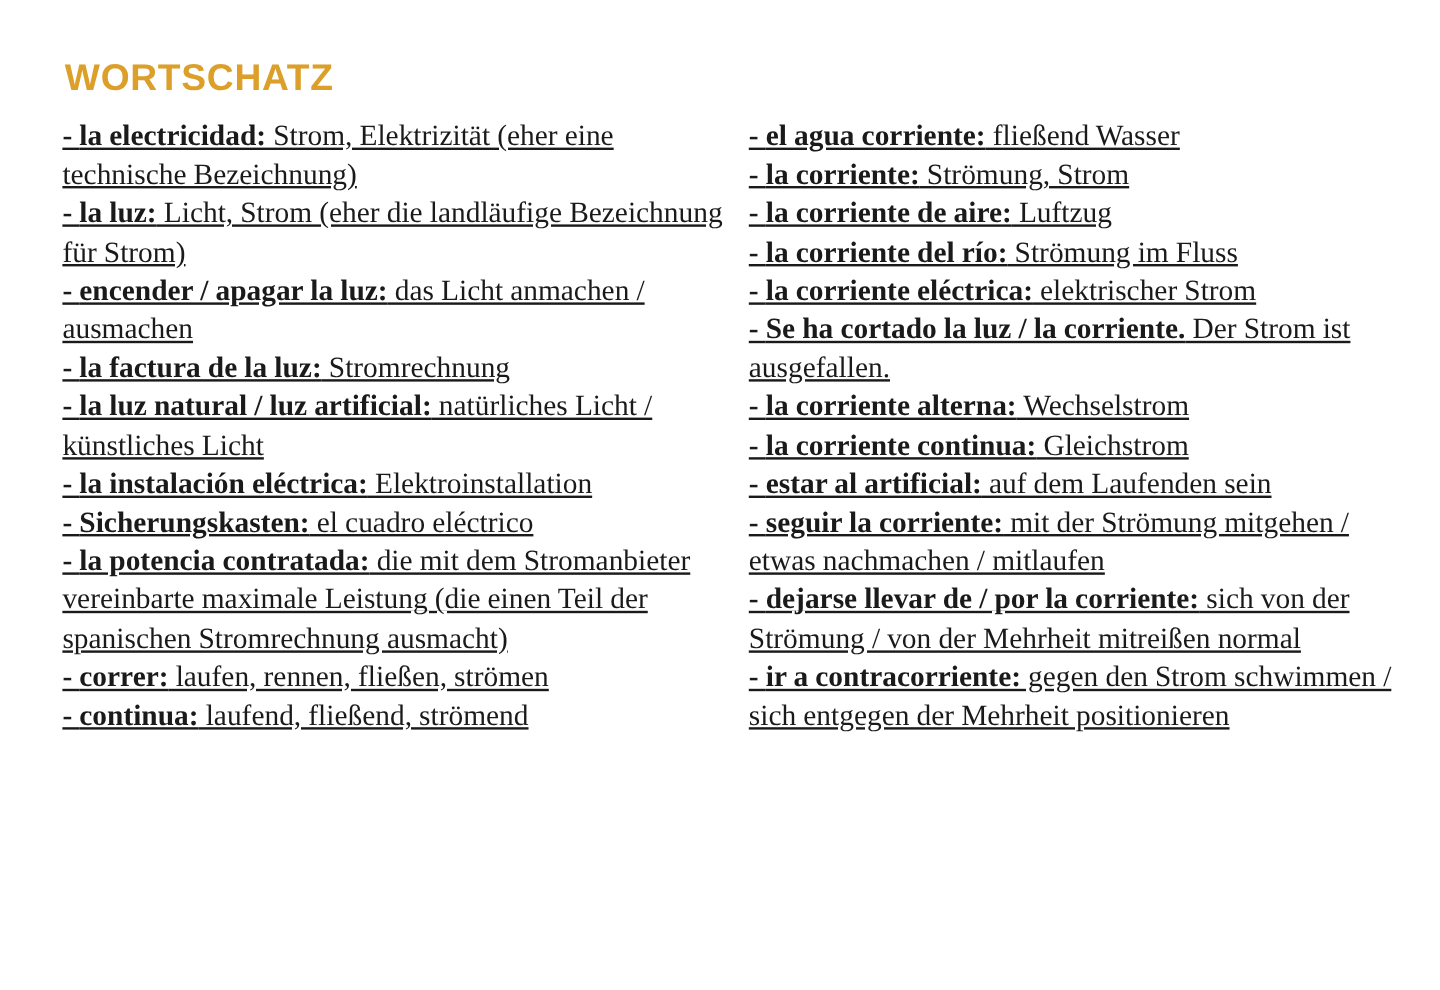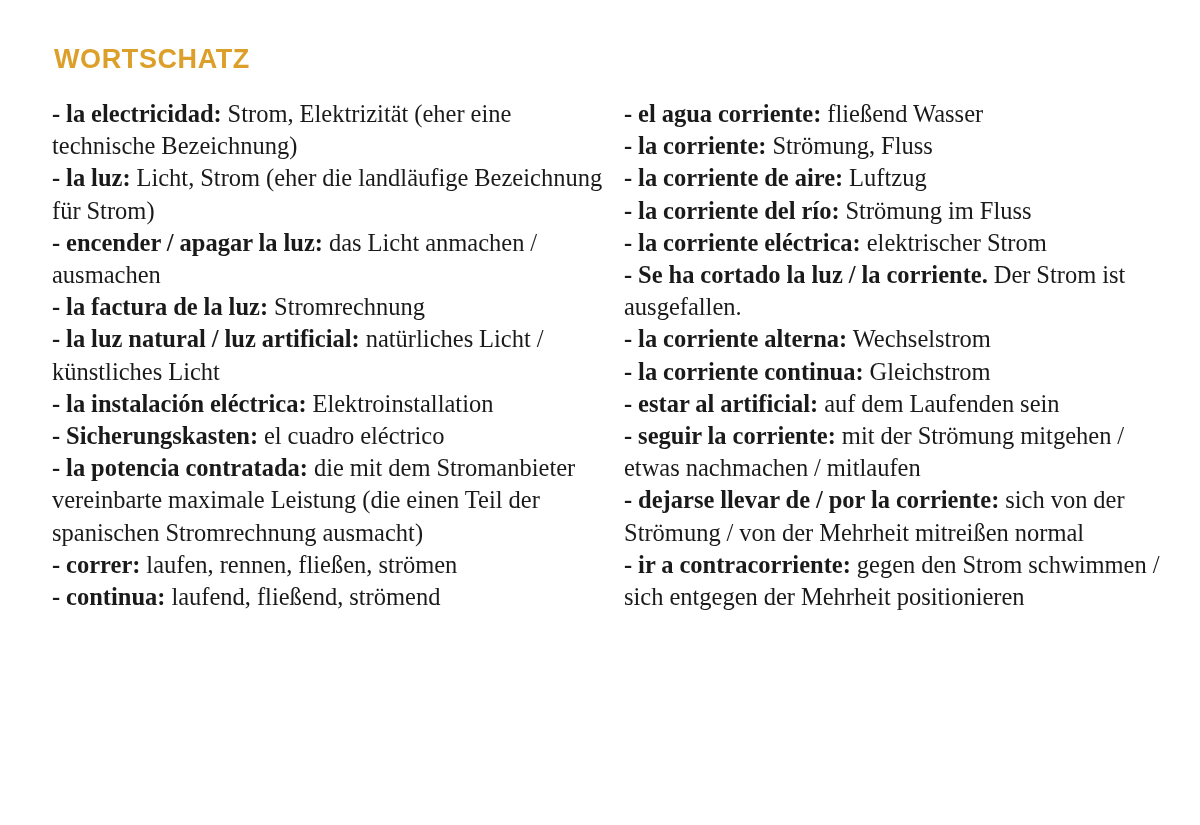--- a/index.html
+++ b/index.html
@@ -22,21 +22,21 @@
     height: 825px;
     box-sizing: border-box;
   }
 
   .section-title {
     position: absolute;
     left: 54px;
     top: 28px;
     font-family: "Liberation Sans", "DejaVu Sans", sans-serif;
     font-weight: bold;
-    font-size: 27px;
+    font-size: 31px;
     letter-spacing: 0.6px;
     color: #DCA02A;
     line-height: 1;
     white-space: nowrap;
   }
 
   .columns {
     position: absolute;
     left: 0;
     top: 98px;
@@ -66,20 +66,21 @@
     line-height: 32.2px;
     text-align: left;
     hyphens: manual;
     word-spacing: -0.2px;
   }
 
   
   .entry {
     display: block;
     text-indent: 0;
+    text-decoration: underline;
   }
 
   .dash {
     font-weight: bold;
   }
 
   .term {
     font-weight: bold;
   }
 
@@ -105,21 +106,21 @@
           <div class="entry"><span class="dash">- </span><span class="term">la instalación eléctrica:</span><span class="gloss"> Elektroinstallation</span></div>
           <div class="entry"><span class="dash">- </span><span class="term">Sicherungskasten:</span><span class="gloss"> el cuadro eléctrico</span></div>
           <div class="entry"><span class="dash">- </span><span class="term">la potencia contratada:</span><span class="gloss"> die mit dem Stromanbieter vereinbarte maximale Leistung (die einen Teil der spanischen Stromrechnung ausmacht)</span></div>
           <div class="entry"><span class="dash">- </span><span class="term">correr:</span><span class="gloss"> laufen, rennen, fließen, strömen</span></div>
           <div class="entry"><span class="dash">- </span><span class="term">continua:</span><span class="gloss"> laufend, fließend, strömend</span></div>
         </div>
     </div>
     <div class="col col-right">
       <div class="entries">
           <div class="entry"><span class="dash">- </span><span class="term">el agua corriente:</span><span class="gloss"> fließend Wasser</span></div>
-          <div class="entry"><span class="dash">- </span><span class="term">la corriente:</span><span class="gloss"> Strömung, Fluss</span></div>
+          <div class="entry"><span class="dash">- </span><span class="term">la corriente:</span><span class="gloss"> Strömung, Strom</span></div>
           <div class="entry"><span class="dash">- </span><span class="term">la corriente de aire:</span><span class="gloss"> Luftzug</span></div>
           <div class="entry"><span class="dash">- </span><span class="term">la corriente del río:</span><span class="gloss"> Strömung im Fluss</span></div>
           <div class="entry"><span class="dash">- </span><span class="term">la corriente eléctrica:</span><span class="gloss"> elektrischer Strom</span></div>
           <div class="entry"><span class="dash">- </span><span class="term">Se ha cortado la luz / la corriente.</span><span class="gloss"> Der Strom ist ausgefallen.</span></div>
           <div class="entry"><span class="dash">- </span><span class="term">la corriente alterna:</span><span class="gloss"> Wechselstrom</span></div>
           <div class="entry"><span class="dash">- </span><span class="term">la corriente continua:</span><span class="gloss"> Gleichstrom</span></div>
           <div class="entry"><span class="dash">- </span><span class="term">estar al artificial:</span><span class="gloss"> auf dem Laufenden sein</span></div>
           <div class="entry"><span class="dash">- </span><span class="term">seguir la corriente:</span><span class="gloss"> mit der Strömung mitgehen / etwas nachmachen / mitlaufen</span></div>
           <div class="entry"><span class="dash">- </span><span class="term">dejarse llevar de / por la corriente:</span><span class="gloss"> sich von der Strömung / von der Mehrheit mitreißen normal</span></div>
           <div class="entry"><span class="dash">- </span><span class="term">ir a contracorriente:</span><span class="gloss"> gegen den Strom schwimmen / sich entgegen der Mehrheit positionieren</span></div>

